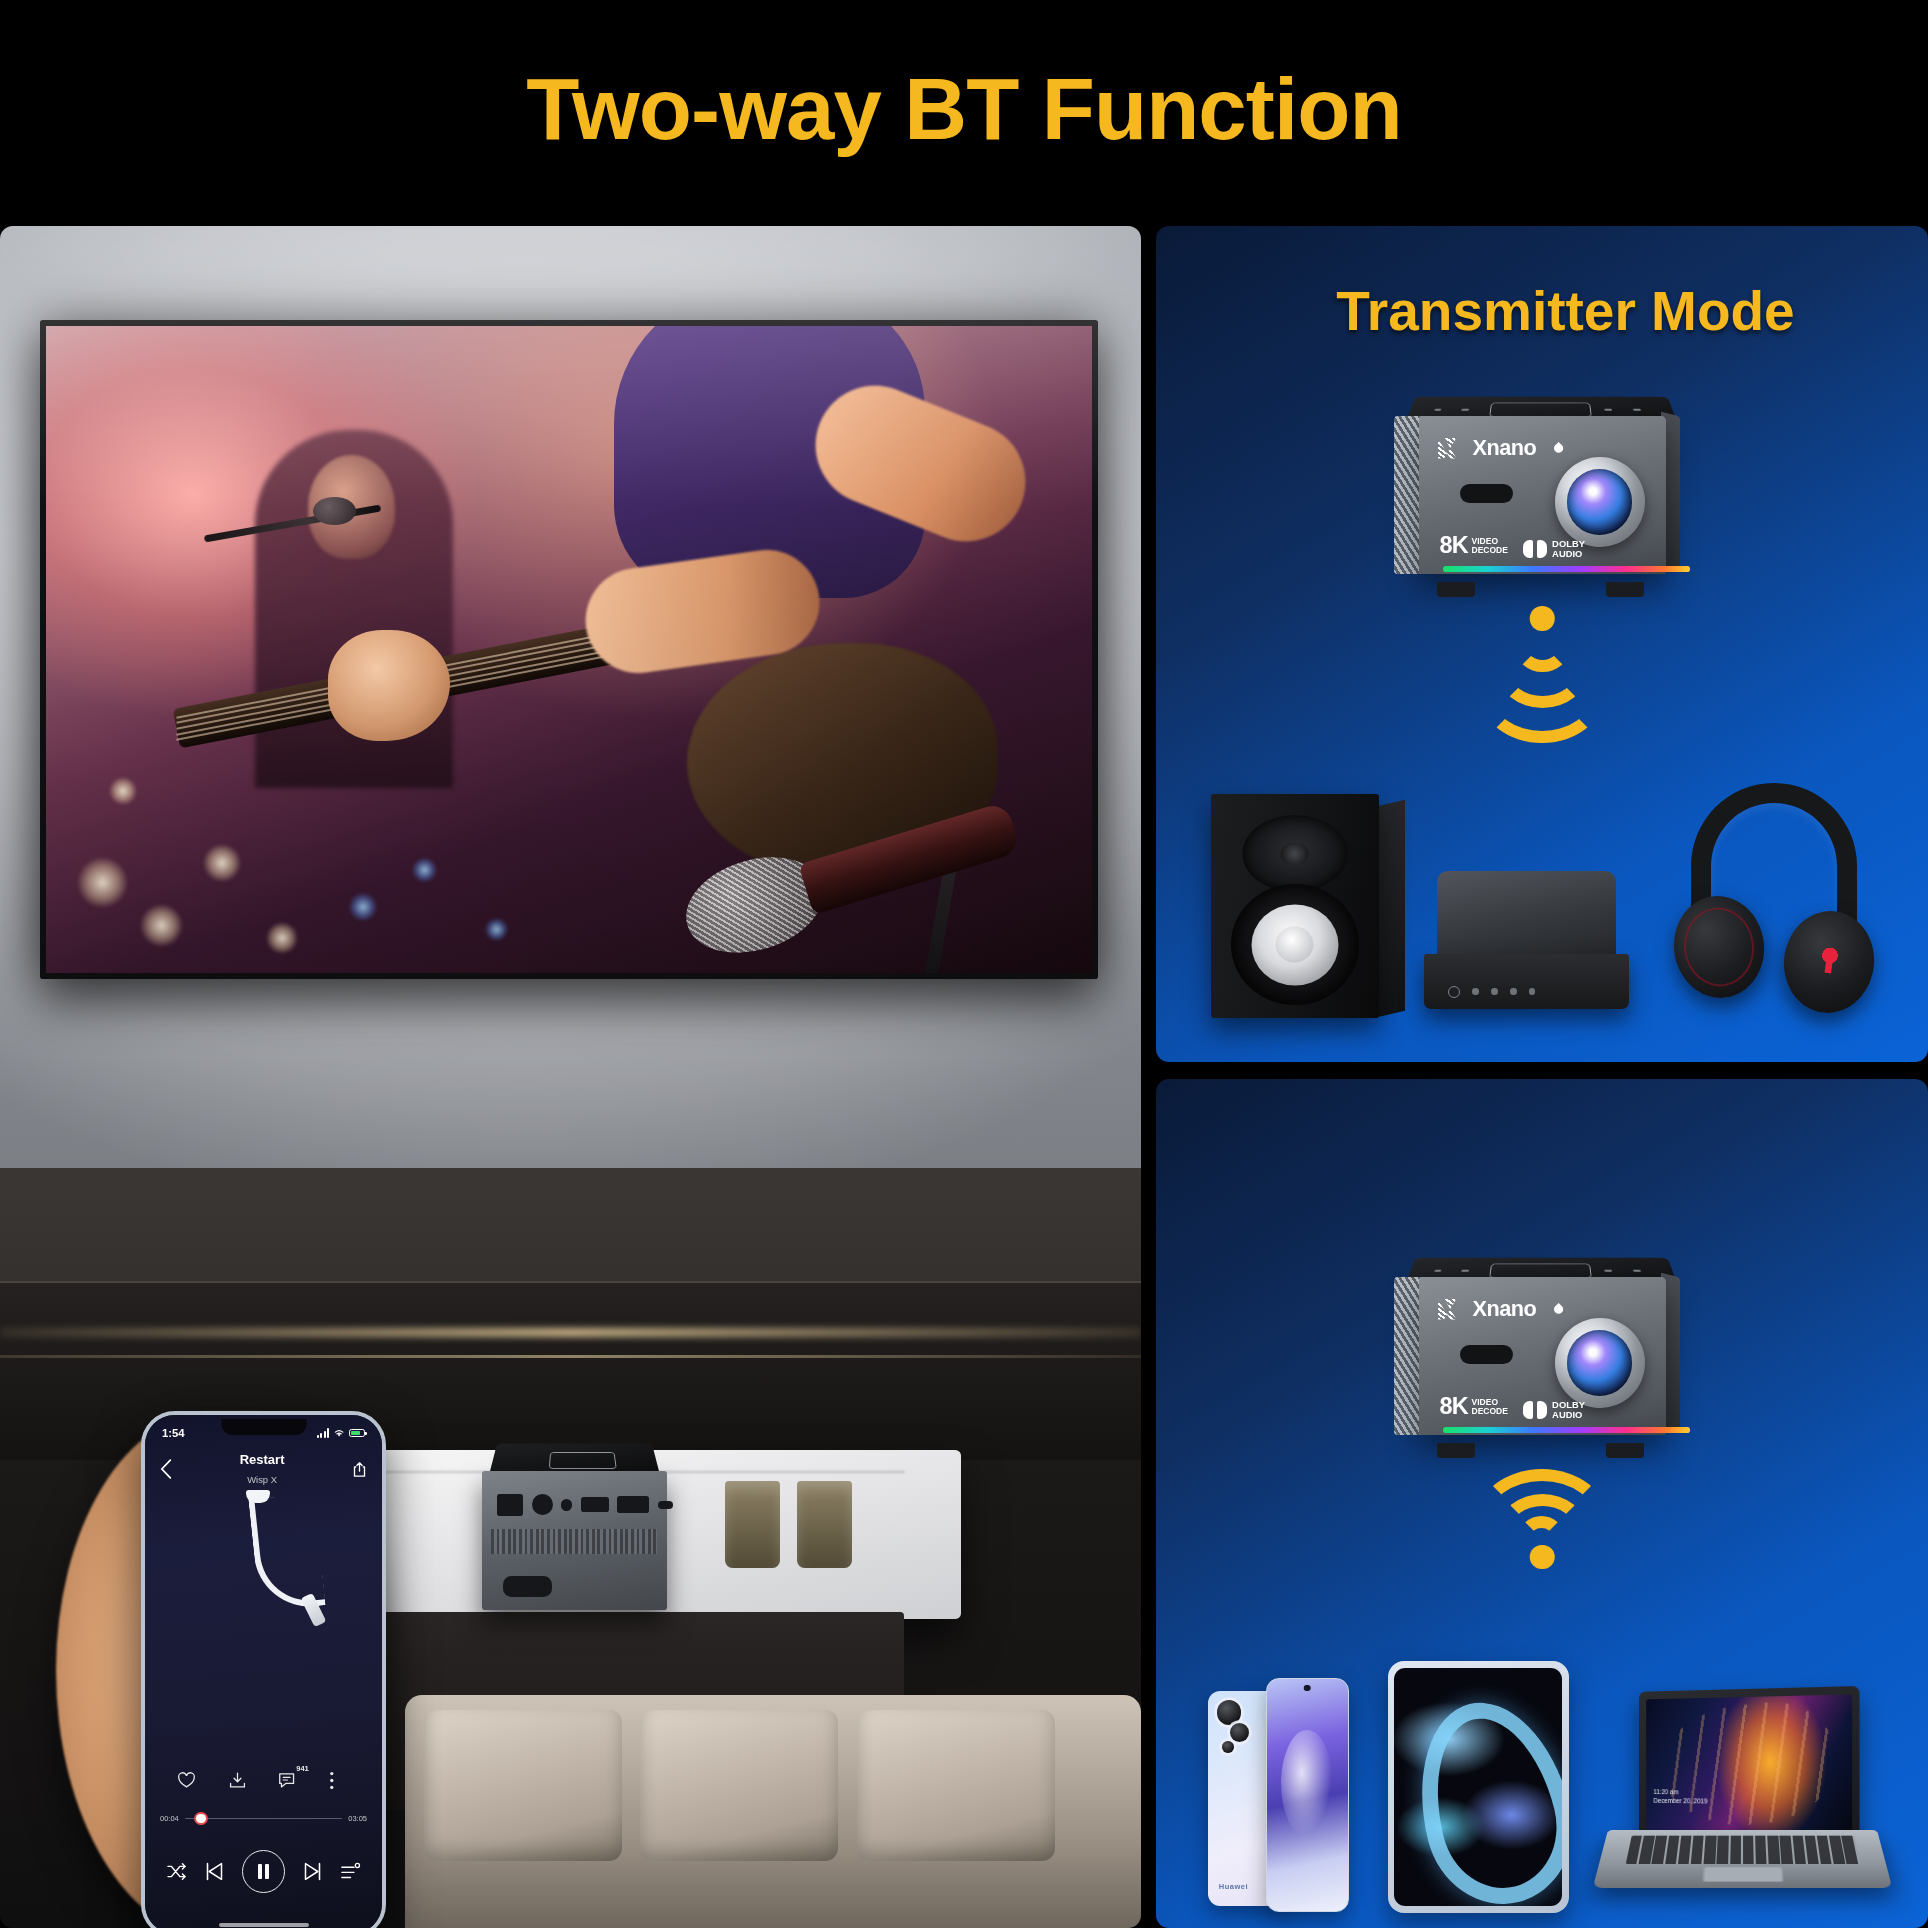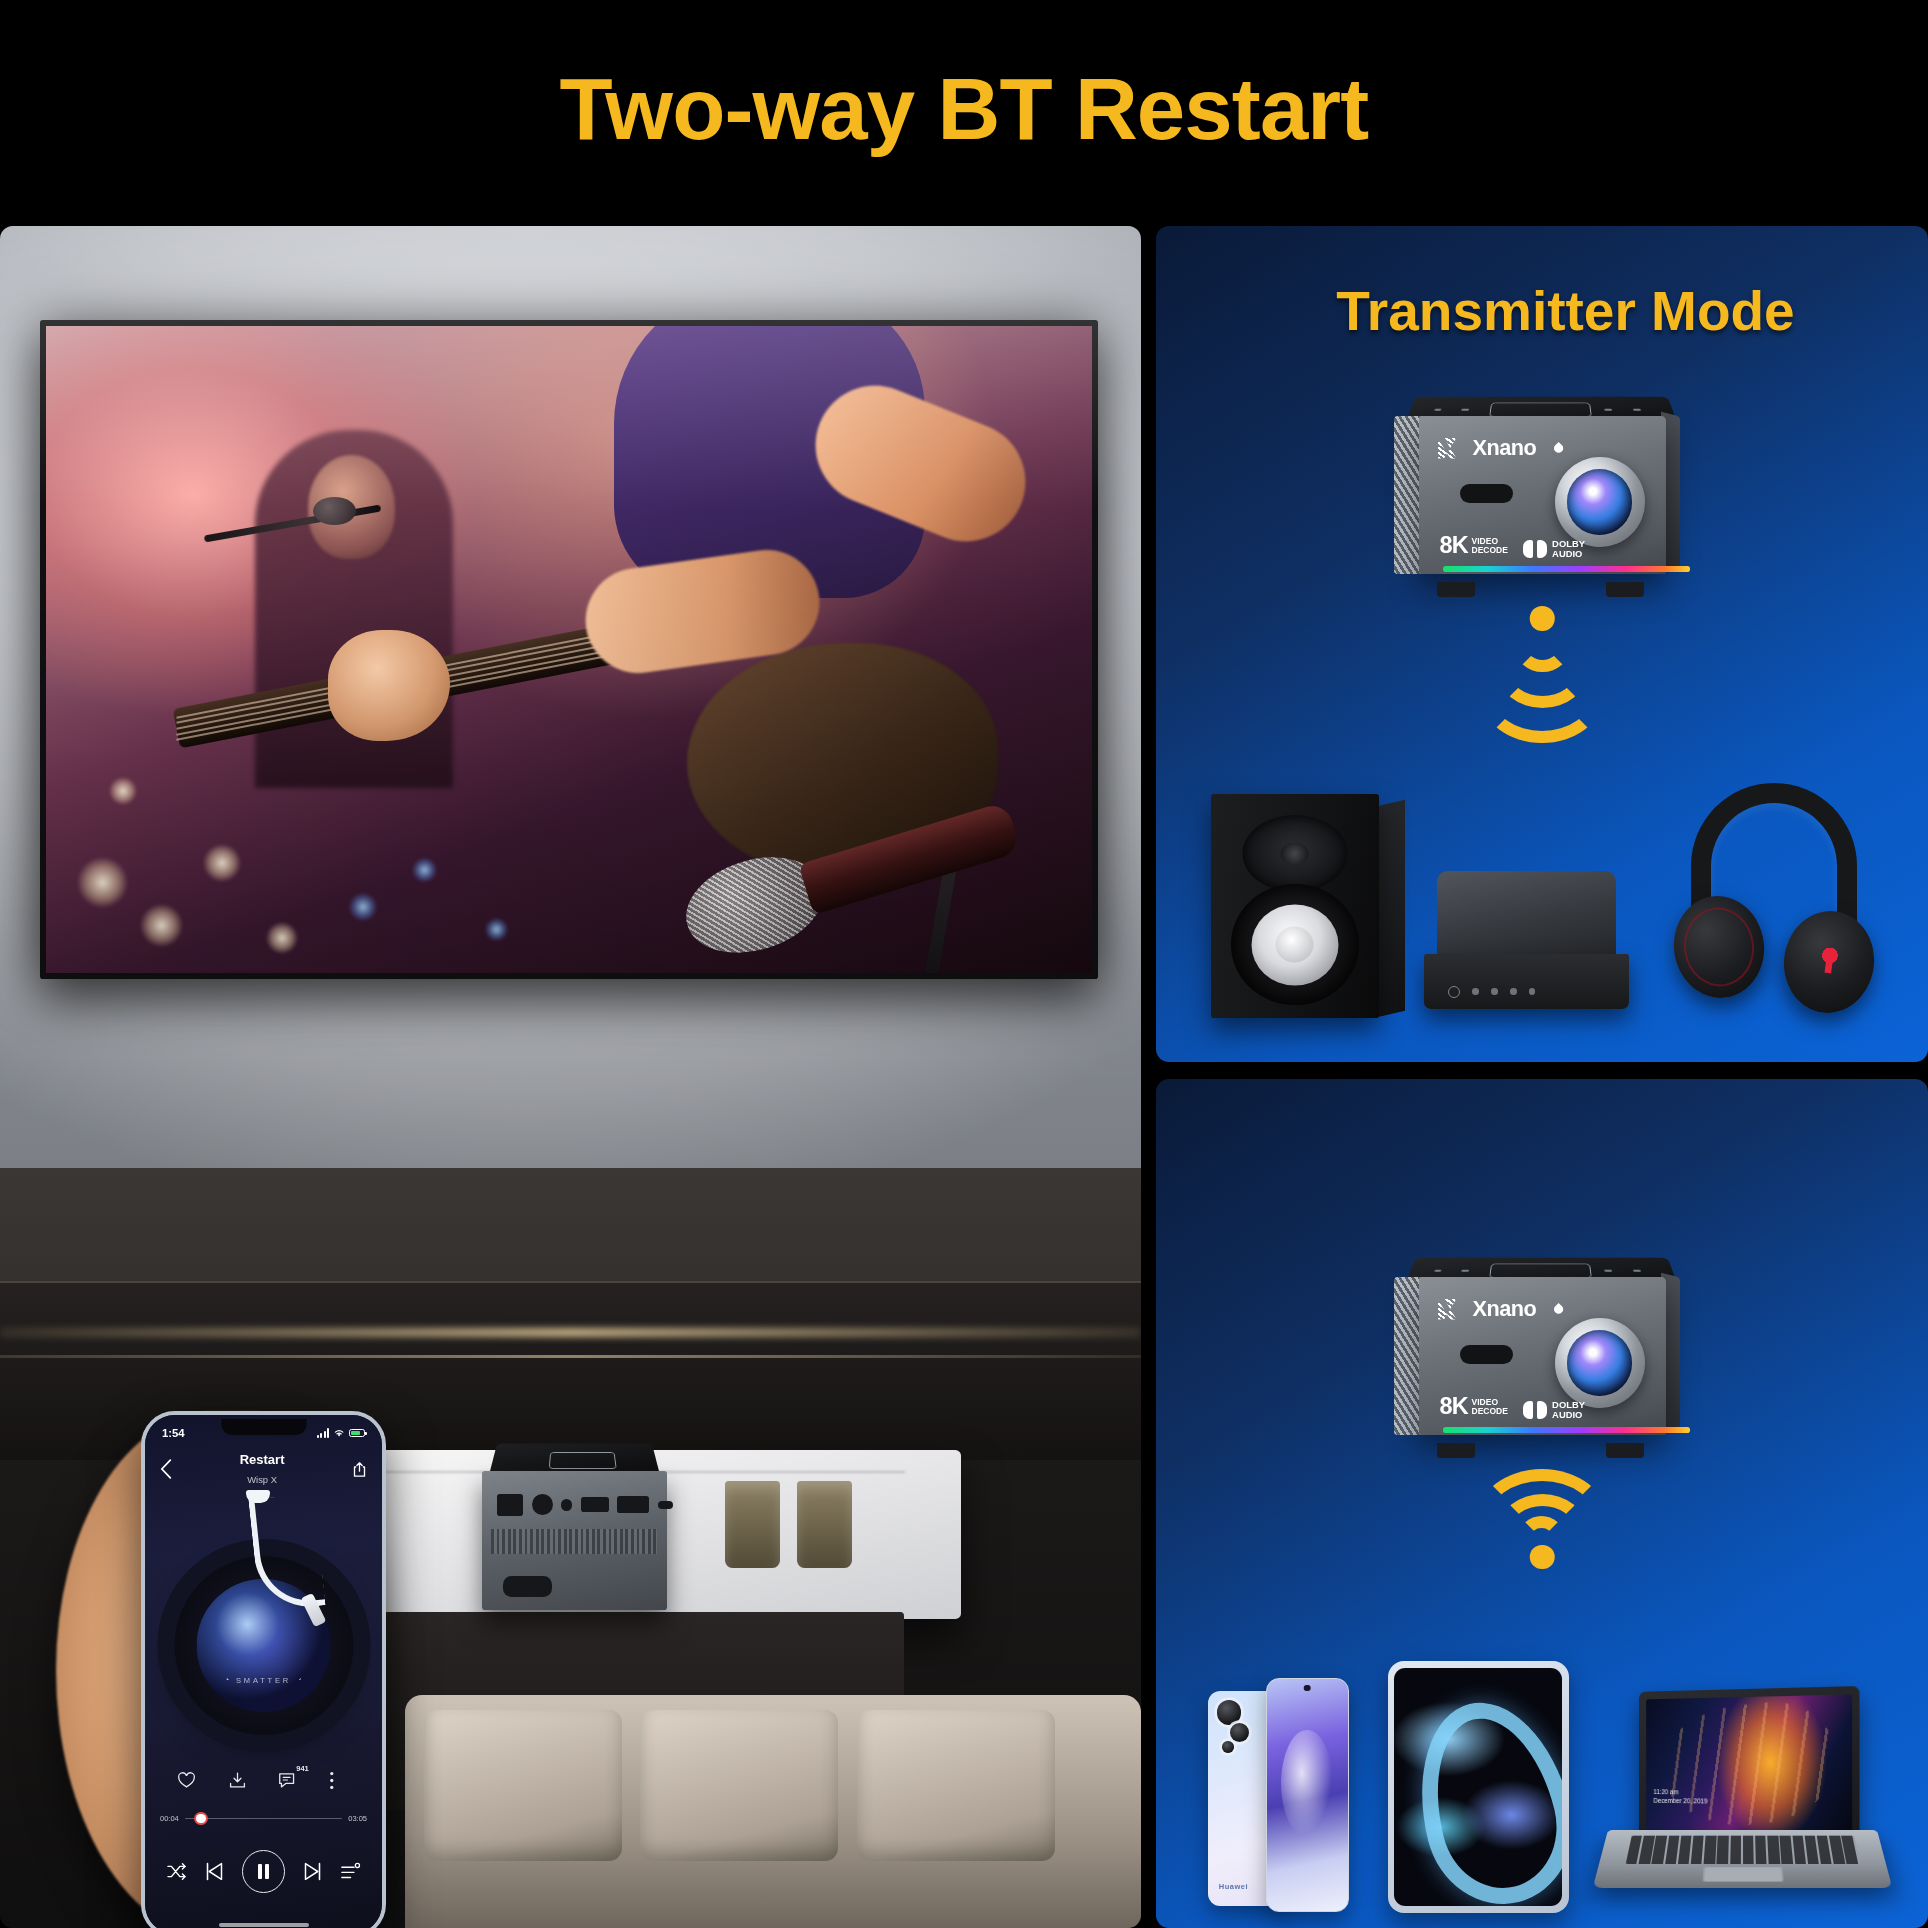--- a/index.html
+++ b/index.html
@@ -642,21 +642,21 @@
     box-shadow:inset 0 0 0 0.9px #8d939b;
   }
 
   .gutter-v { position:absolute; left:1141px; top:218px; width:15px; height:1710px; background:#000; }
   .gutter-h { position:absolute; left:1141px; top:1062px; width:787px; height:17px; background:#000; }
 </style>
 </head>
 <body>
 
 <div class="header">
-  <div class="header-title">Two-way BT Restart</div>
+  <div class="header-title">Two-way BT Function</div>
 </div>
 
 <div class="gutter-v"></div>
 <div class="gutter-h"></div>
 
 <div class="panel panel-left">
 
   <div class="wall">
     <div class="screen">
       <div class="concert">
@@ -764,24 +764,20 @@
         <span class="track">
           <span class="track-title">Restart</span><br>
           <span class="track-artist">Wisp X</span>
         </span>
         <svg width="15" height="17" viewBox="0 0 18 20">
           <path d="M5 7H3v11h12V7h-2" stroke="#fff" stroke-width="1.6" fill="none" stroke-linejoin="round"></path>
           <path d="M9 12V2m0 0L5.8 5.2M9 2l3.2 3.2" stroke="#fff" stroke-width="1.6" fill="none" stroke-linecap="round" stroke-linejoin="round"></path>
         </svg>
       </div>
 
-      <div class="art-wrap">
-        <div class="art-inner"></div>
-        <div class="art-label">SMATTER</div>
-      </div>
 
       <div class="cable">
         <div class="plug-top"></div>
         <div class="wire"></div>
         <div class="plug-bot"></div>
       </div>
 
       <div class="icon-row">
         <span class="ibtn">
           <svg width="19" height="18" viewBox="0 0 22 20">

